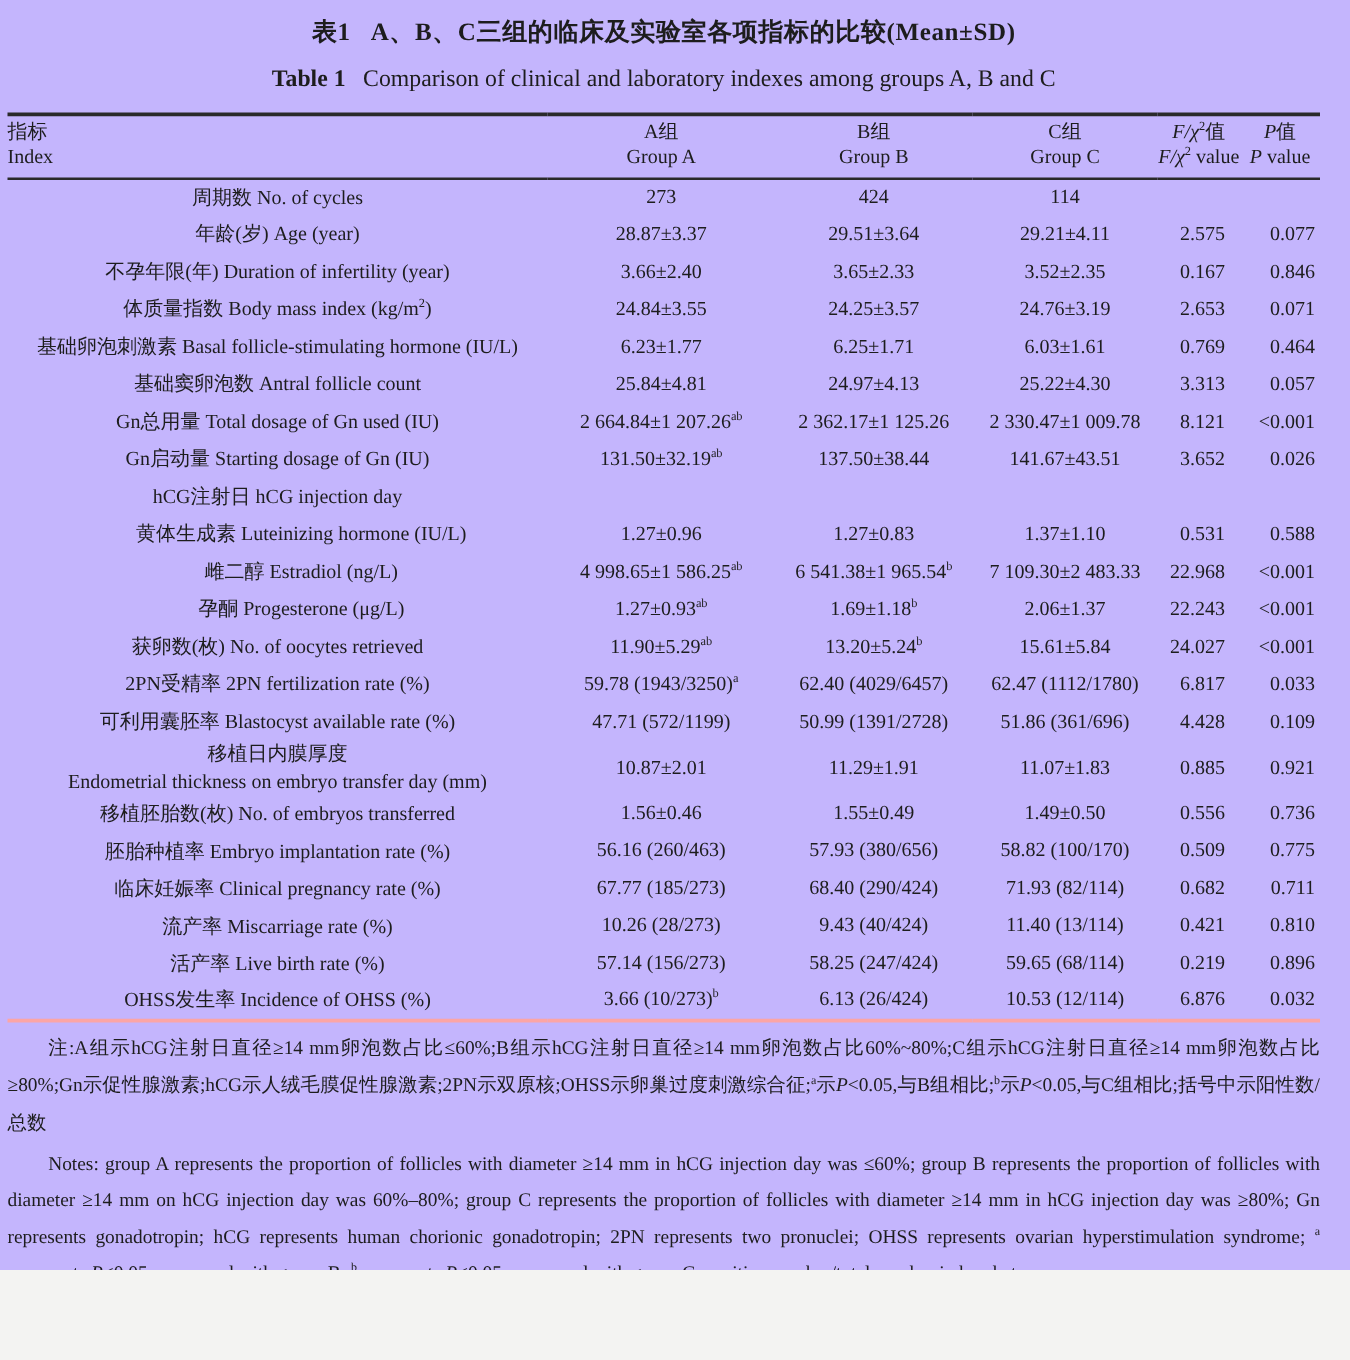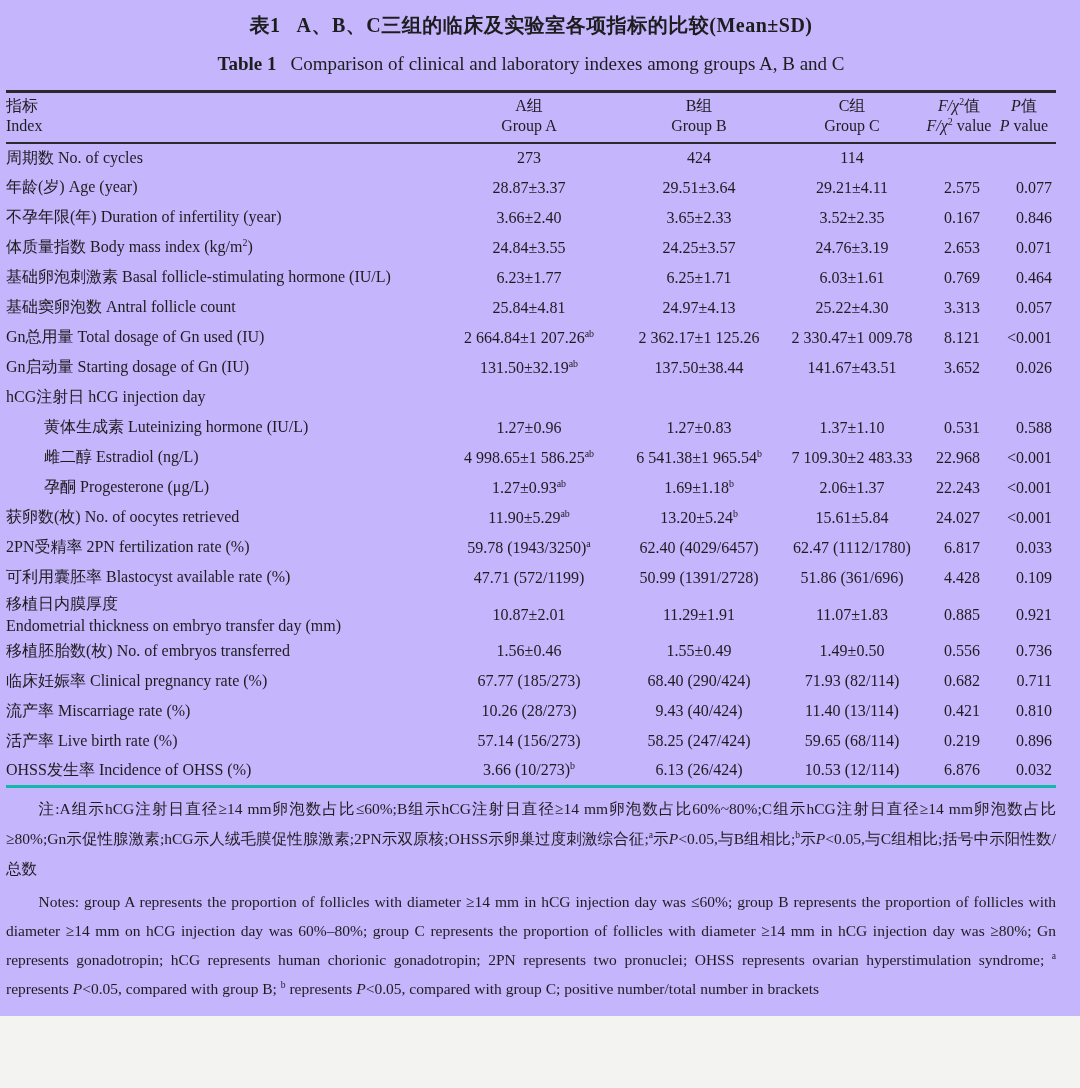--- a/index.html
+++ b/index.html
@@ -4,26 +4,26 @@
 <style>
   * { margin:0; padding:0; box-sizing:border-box; }
   html,body { background:#f3f3f2; }
   body { font-family:"Liberation Serif","DejaVu Serif",serif; color:#1d1d1d; }
   .page { width:1080px; height:1016px; background:#c4b5fd; padding:10px 24px 6px 6px; overflow:hidden; }
   .title-zh { text-align:center; font-weight:bold; font-size:20px; margin-top:2px; letter-spacing:0.5px; }
   .title-zh .tlabel { margin-right:16px; }
   .title-en { text-align:center; font-size:19px; margin-top:14px; }
   .title-en .tlabel { font-weight:bold; margin-right:14px; }
   table { width:100%; border-collapse:collapse; table-layout:fixed; margin-top:15px;
-          border-top:3px solid #2a2a2a; border-bottom:3px solid #14b8a6; }
+          border-top:3px solid #2a2a2a; border-bottom:3px solid #fca5a5; }
   thead th { border-bottom:2px solid #2a2a2a; font-weight:normal; font-size:16px;
              line-height:1.28; padding:3px 0 5px; vertical-align:middle; text-align:center; }
   thead th.col-label { text-align:left; }
   tbody td { font-size:16px; height:30px; vertical-align:middle; white-space:nowrap; }
-  td.col-label { text-align:left; overflow:visible; }
+  td.col-label { text-align:center; overflow:visible; }
   td.col-label.indent { padding-left:38px; }
   td.col-group { text-align:center; }
   td.col-stat { text-align:right; }
   td.col-f { padding-right:12px; }
   td.col-p { padding-right:4px; }
   td.col-label.twoline { line-height:1.35; white-space:normal; }
   sup { font-size:0.62em; vertical-align:super; line-height:0; }
   i { font-style:italic; }
   .note { font-size:15.5px; text-align:justify; }
   .note-zh { margin-top:6px; line-height:30px; text-indent:2.1em; }
@@ -213,20 +213,28 @@
         </tr>
         <tr>
           <td class="col-label">移植胚胎数(枚) No. of embryos transferred</td>
           <td class="col-group">1.56±0.46</td>
           <td class="col-group">1.55±0.49</td>
           <td class="col-group">1.49±0.50</td>
           <td class="col-stat col-f">0.556</td>
           <td class="col-stat col-p">0.736</td>
         </tr>
         <tr>
+          <td class="col-label">胚胎种植率 Embryo implantation rate (%)</td>
+          <td class="col-group">56.16 (260/463)</td>
+          <td class="col-group">57.93 (380/656)</td>
+          <td class="col-group">58.82 (100/170)</td>
+          <td class="col-stat col-f">0.509</td>
+          <td class="col-stat col-p">0.775</td>
+        </tr>
+        <tr>
           <td class="col-label">临床妊娠率 Clinical pregnancy rate (%)</td>
           <td class="col-group">67.77 (185/273)</td>
           <td class="col-group">68.40 (290/424)</td>
           <td class="col-group">71.93 (82/114)</td>
           <td class="col-stat col-f">0.682</td>
           <td class="col-stat col-p">0.711</td>
         </tr>
         <tr>
           <td class="col-label">流产率 Miscarriage rate (%)</td>
           <td class="col-group">10.26 (28/273)</td>

